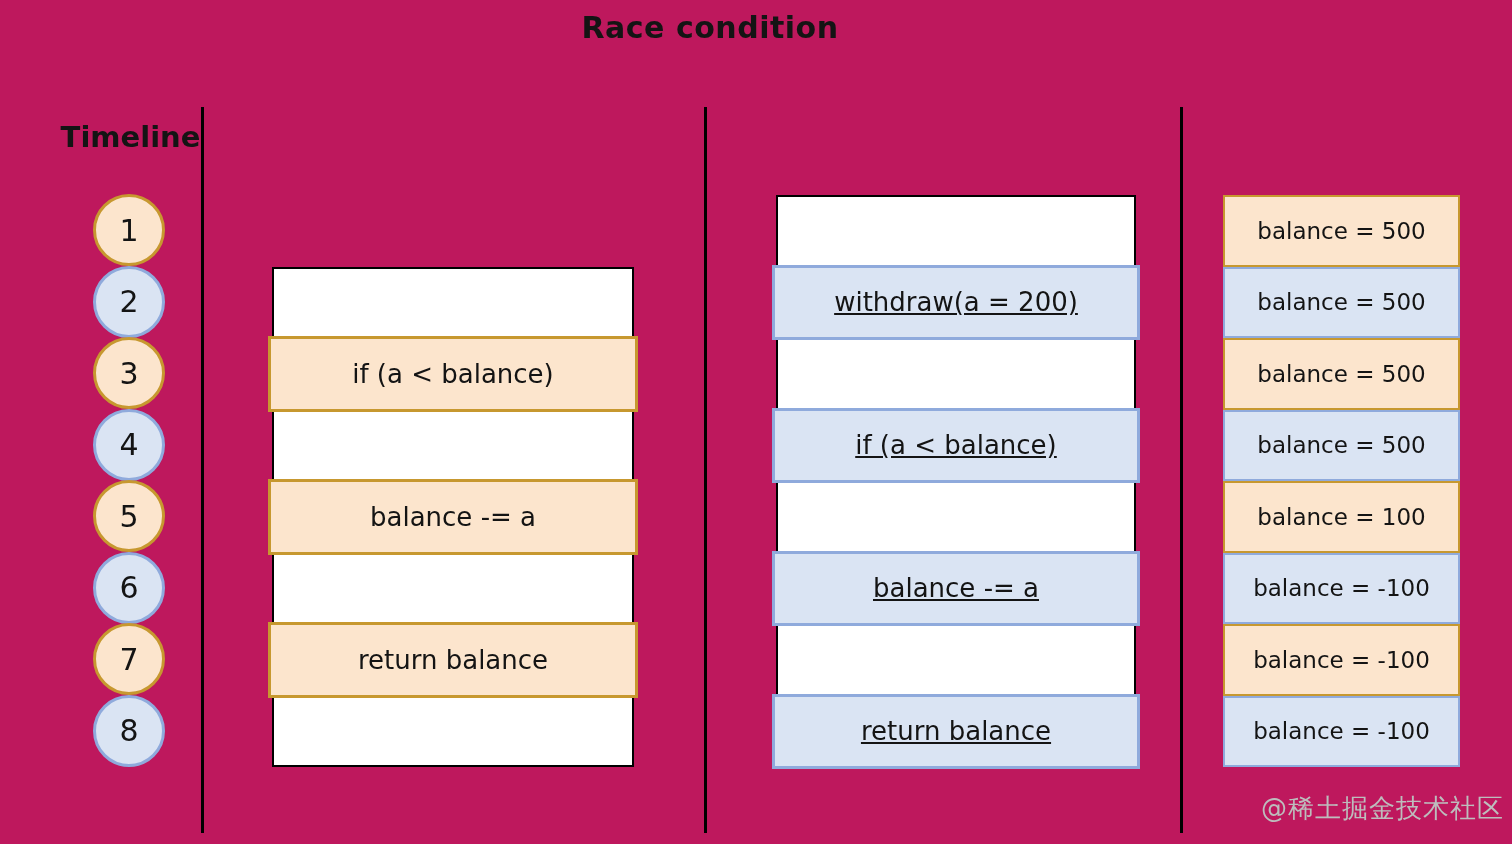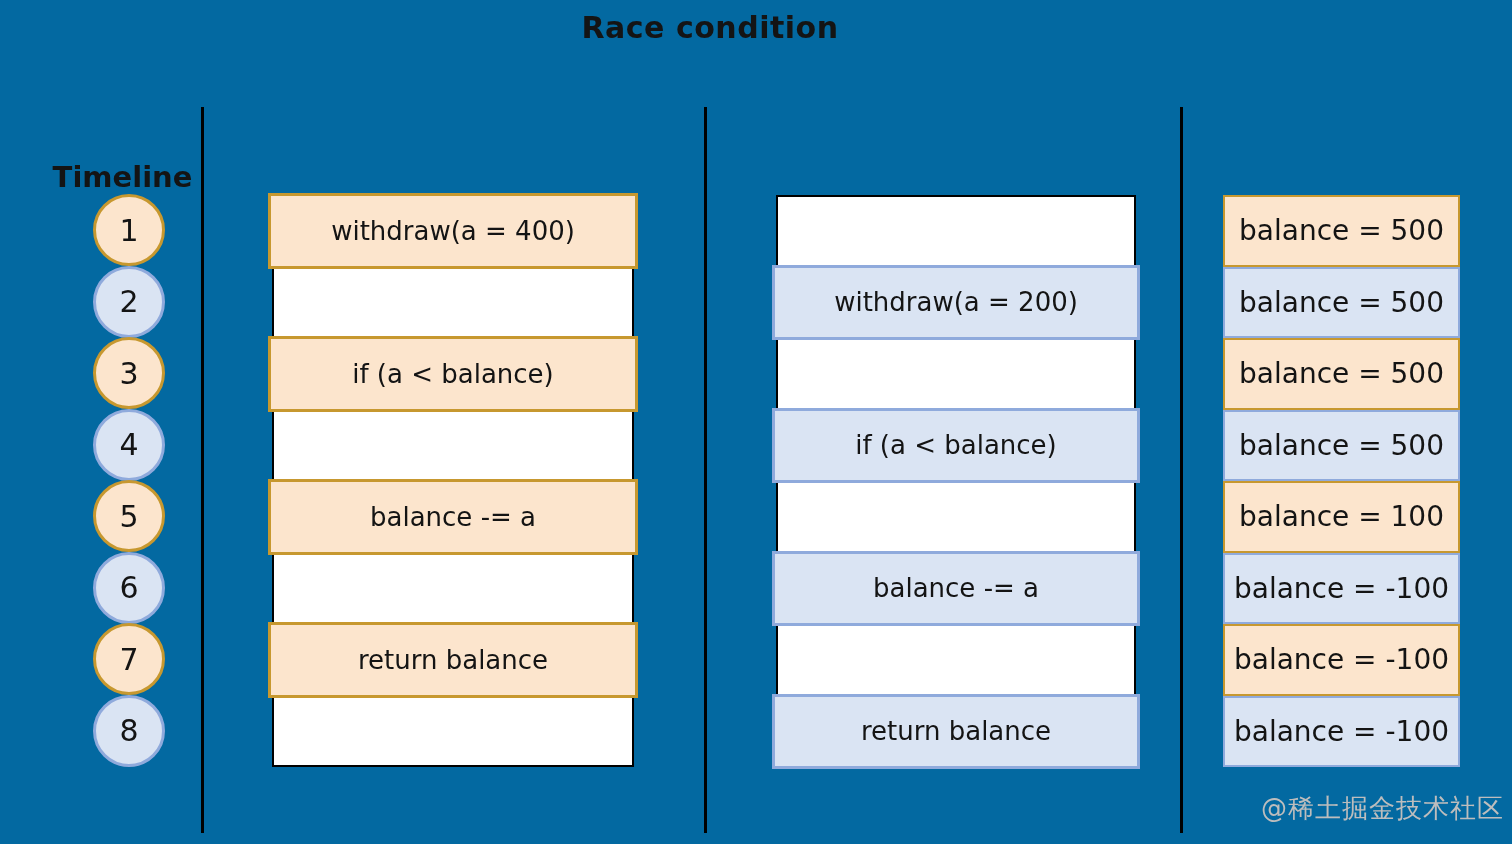--- a/index.html
+++ b/index.html
@@ -6,41 +6,41 @@
     margin: 0;
     padding: 0;
     background: #ffffff;
     font-family: "DejaVu Sans", sans-serif;
     color: #141414;
   }
   .canvas {
     position: relative;
     width: 1512px;
     height: 844px;
-    background: #0369a1;
+    background: #be185d;
     overflow: hidden;
   }
   .title {
     position: absolute;
     top: 10px;
     left: 0;
     width: 1420px;
     text-align: center;
     font-size: 30px;
     font-weight: 600;
     letter-spacing: 0.5px;
   }
   .col-header {
     position: absolute;
     top: 120px;
     font-size: 29px;
     font-weight: 600;
     text-align: center;
   }
-  .timeline-h { left: 30px;  width: 185px; margin-top: 40px; }
+  .timeline-h { left: 38px;  width: 185px; }
   .t1-h       { left: 293px; width: 300px; }
   .t2-h       { left: 800px; width: 300px; }
 
   .vline {
     position: absolute;
     top: 107px;
     height: 726px;
     width: 2.5px;
     background: #000000;
   }
@@ -91,36 +91,36 @@
     z-index: 1;
   }
   .row.filled {
     left: -4px; right: -4px;
     border: 3px solid;
     z-index: 2;
     height: 75.5px;
     margin-top: -2px;
   }
   .row.filled.orange { background: #fce5cd; border-color: #c7982f; }
-  .row.filled.blue   { background: #dae4f3; border-color: #8faadc; }
+  .row.filled.blue   { background: #dae4f3; border-color: #8faadc; text-decoration: underline; }
   .i0 { top: 0; }      .i1 { top: 71.5px; } .i2 { top: 143px; }   .i3 { top: 214.5px; }
   .i4 { top: 286px; }  .i5 { top: 357.5px; } .i6 { top: 429px; }  .i7 { top: 500.5px; }
 
   
   .bal {
     position: absolute;
     left: 1223px;
     width: 237px;
     height: 71.5px;
     box-sizing: border-box;
     border: 2.5px solid;
     display: flex;
     align-items: center;
     justify-content: center;
-    font-size: 28px;
+    font-size: 23px;
   }
   .bal.orange { background: #fce5cd; border-color: #c7982f; }
   .bal.blue   { background: #dae4f3; border-color: #8faadc; }
   .b0 { top: 195px;   } .b1 { top: 266.5px; } .b2 { top: 338px;   } .b3 { top: 409.5px; }
   .b4 { top: 481px;   } .b5 { top: 552.5px; } .b6 { top: 624px;   } .b7 { top: 695.5px; }
 
   .watermark {
     position: absolute;
     right: 8px;
     bottom: 18px;
@@ -161,21 +161,20 @@
       <span>6</span>
     </div>
   <div class="circle orange c6">
       <span>7</span>
     </div>
   <div class="circle blue   c7">
       <span>8</span>
     </div>
 
   <div class="thread-col thread1">
-    <div class="row filled orange i0">withdraw(a = 400)</div>
     <div class="row empty i1"></div>
     <div class="row filled orange i2">if (a &lt; balance)</div>
     <div class="row empty i3"></div>
     <div class="row filled orange i4">balance -= a</div>
     <div class="row empty i5"></div>
     <div class="row filled orange i6">return balance</div>
     <div class="row empty i7"></div>
   </div>
 
   <div class="thread-col thread2">

